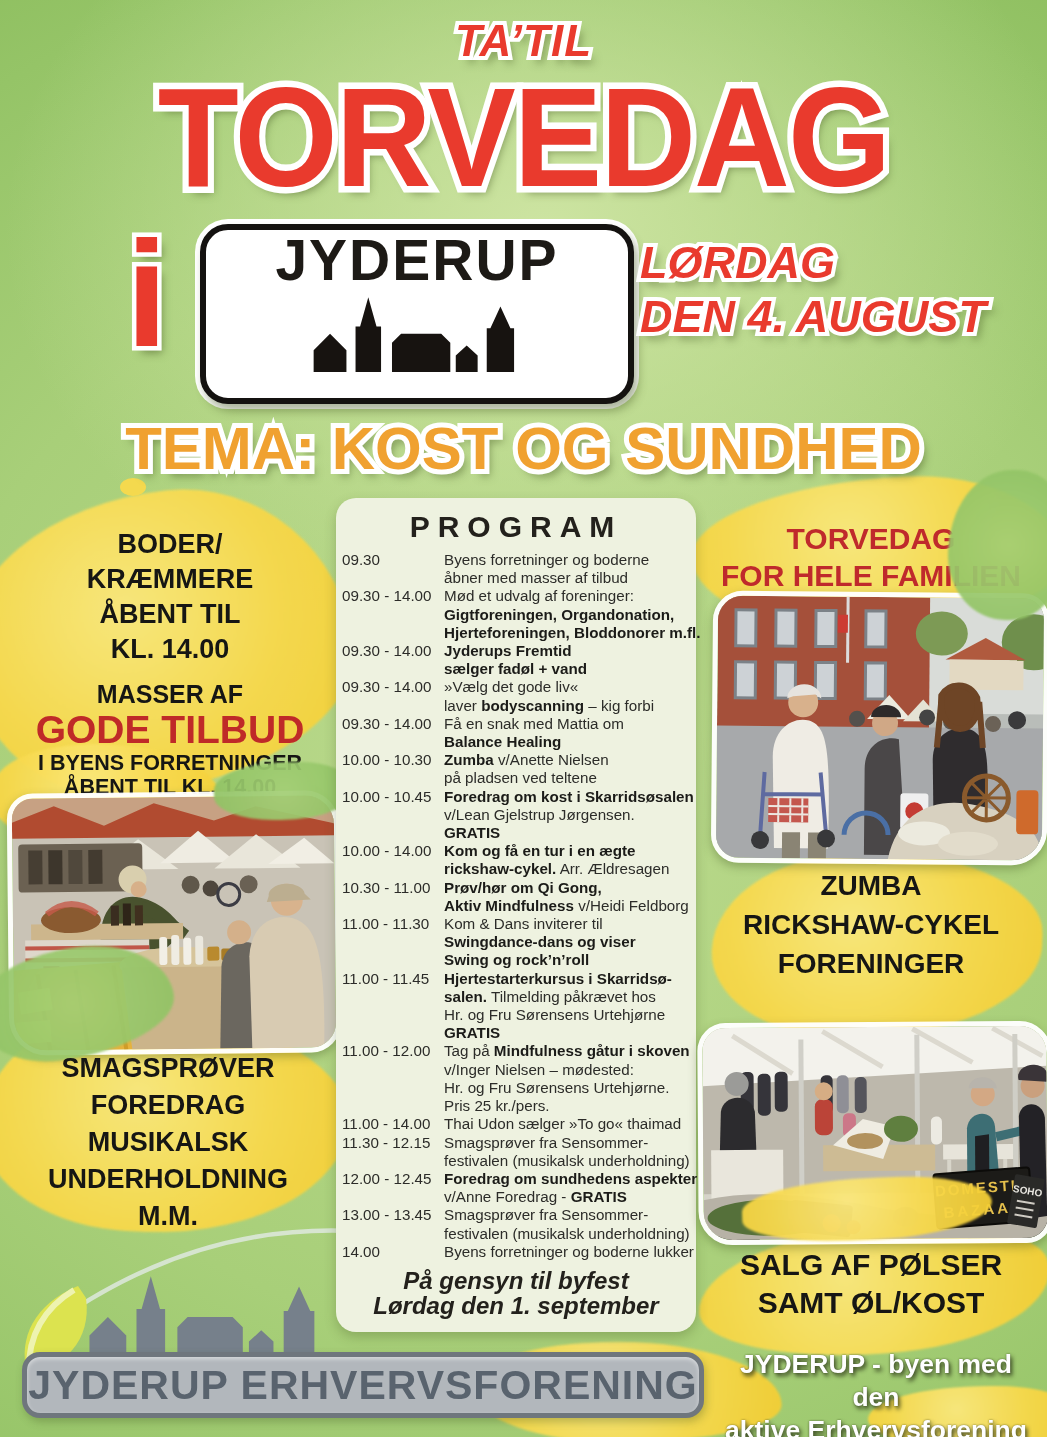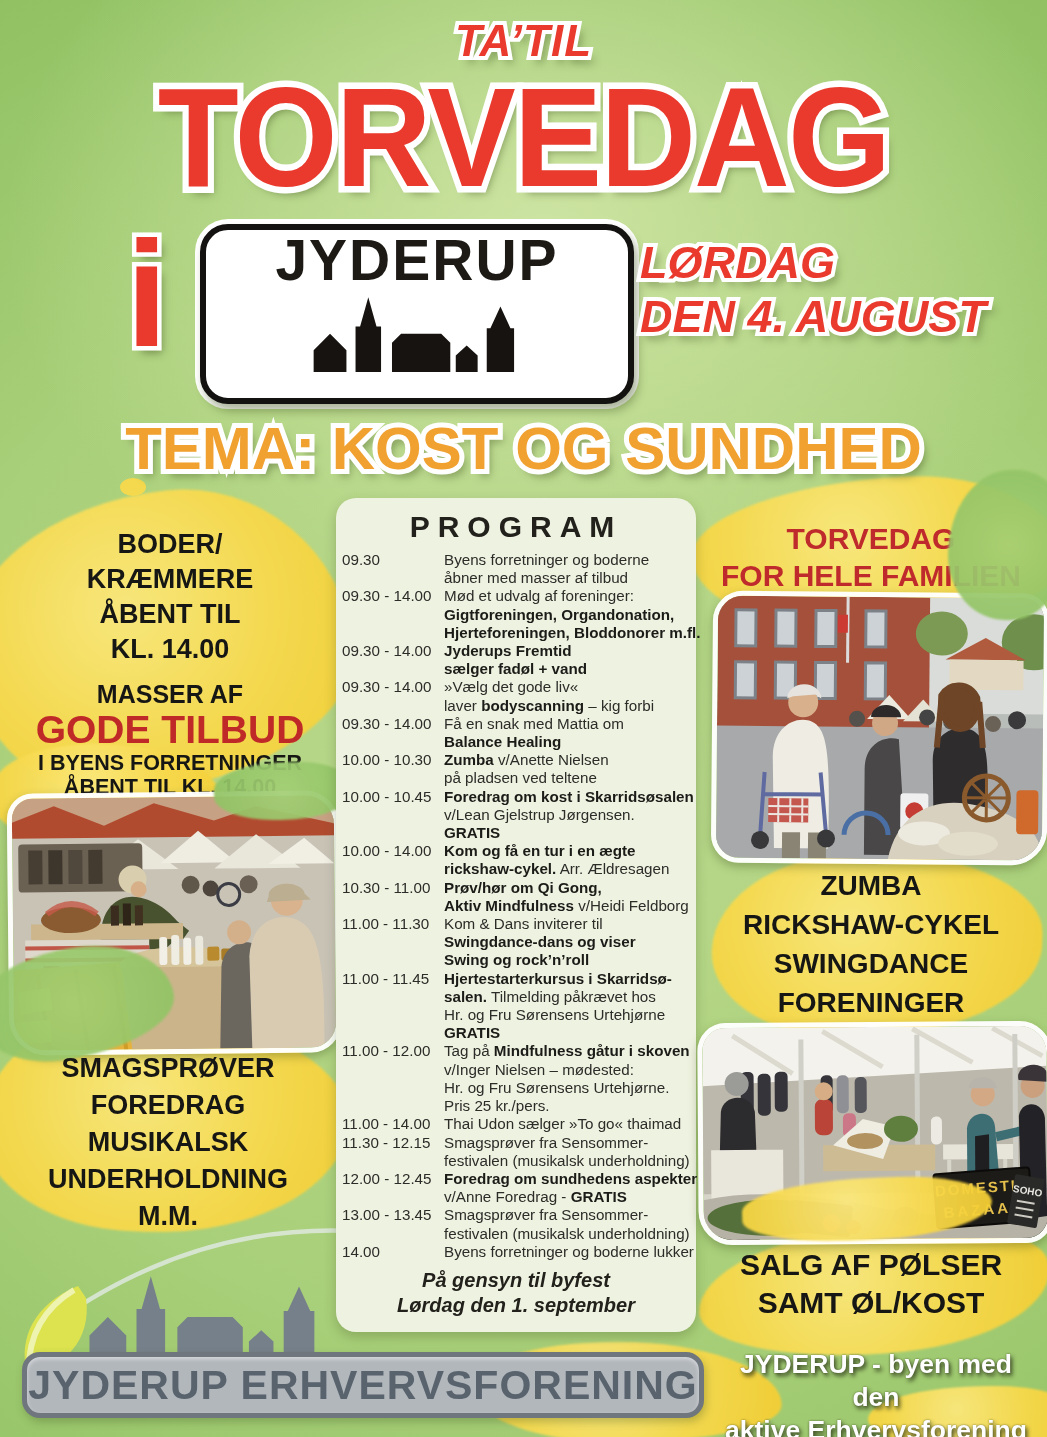--- a/index.html
+++ b/index.html
@@ -37,21 +37,21 @@
   .logo-word{font-size:57px;font-weight:800;letter-spacing:2px;color:#1d1a16;line-height:60px;}
   
   .panel{position:absolute;left:336px;top:498px;width:360px;height:834px;background:#eef2e0;
     border-radius:20px;box-shadow:0 5px 12px rgba(70,90,35,.30);padding:10px 6px;box-sizing:border-box;}
   .ptitle{text-align:center;font-size:30px;font-weight:800;letter-spacing:8px;color:#23211c;margin:2px 0 7px;}
   .prow{display:flex;}
   .ptime{flex:0 0 102px;font-size:15.2px;line-height:18.2px;color:#2c2c29;white-space:nowrap;}
   .pdesc{flex:1;font-size:15.2px;line-height:18.2px;color:#2c2c29;}
   .pline{white-space:nowrap;}
   .pdesc .b{font-weight:700;color:#1b1b18;}
-  .outro{margin-top:7px;text-align:center;font-size:20px;line-height:25px;font-weight:700;font-style:italic;color:#23211c;}
+  .outro{margin-top:7px;text-align:center;font-size:24px;line-height:25px;font-weight:700;font-style:italic;color:#23211c;}
   
   .blk{position:absolute;text-align:center;color:#161614;font-weight:800;}
   .l-stalls{left:30px;top:527px;width:280px;font-size:27px;line-height:35px;}
   .l-offers{left:10px;top:679px;width:320px;}
   .l-offers .s1{font-size:25px;line-height:30px;}
   .l-offers .s2{font-size:39px;line-height:42px;color:#bf2a28;letter-spacing:0px;}
   .l-offers .s3{font-size:21.5px;line-height:24px;}
   .l-features{left:18px;top:1050px;width:300px;font-size:27px;line-height:37px;}
   .r-family{left:706px;top:520px;width:330px;font-size:30px;line-height:37px;color:#bf2a2c;}
   .r-acts{left:706px;top:866px;width:330px;font-size:28px;line-height:39px;}
@@ -399,21 +399,20 @@
       <path d="M270,180 v40 M250,200 h40 M256,186 l28,28 M284,186 l-28,28" stroke="#8a5a2c" stroke-width="3"></path>
       <rect x="300" y="192" width="22" height="44" rx="4" fill="#cf6a2c"></rect>
       <path d="M128,238 a22,22 0 0 1 44,0" fill="none" stroke="#4a6fa5" stroke-width="5"></path>
     </svg>
   </div>
   <div class="gblob" style="left:948px;top:470px;width:120px;height:150px;border-radius:55% 45% 50% 50% / 60% 40% 55% 45%;"></div>
 
   <div class="blk r-acts">
     <div>ZUMBA</div>
     <div>RICKSHAW-CYKEL</div>
-    <div>SWINGDANCE</div>
     <div>FORENINGER</div>
   </div>
 
   <div class="photo ph-r2">
     <svg width="344" height="212" viewBox="0 0 344 212">
       <rect width="344" height="212" fill="#d6d3c9"></rect>
       <rect x="0" y="36" width="344" height="130" fill="#bdb8ac"></rect>
       <polygon points="0,0 344,0 344,40 0,58" fill="#f3f2ec"></polygon>
       <path d="M30,8 L90,46 M120,4 L180,40 M210,2 L270,36 M290,2 L340,30" stroke="#dcd9cf" stroke-width="5" fill="none"></path>
       <rect x="96" y="12" width="5" height="190" fill="#d0cfc8"></rect>

